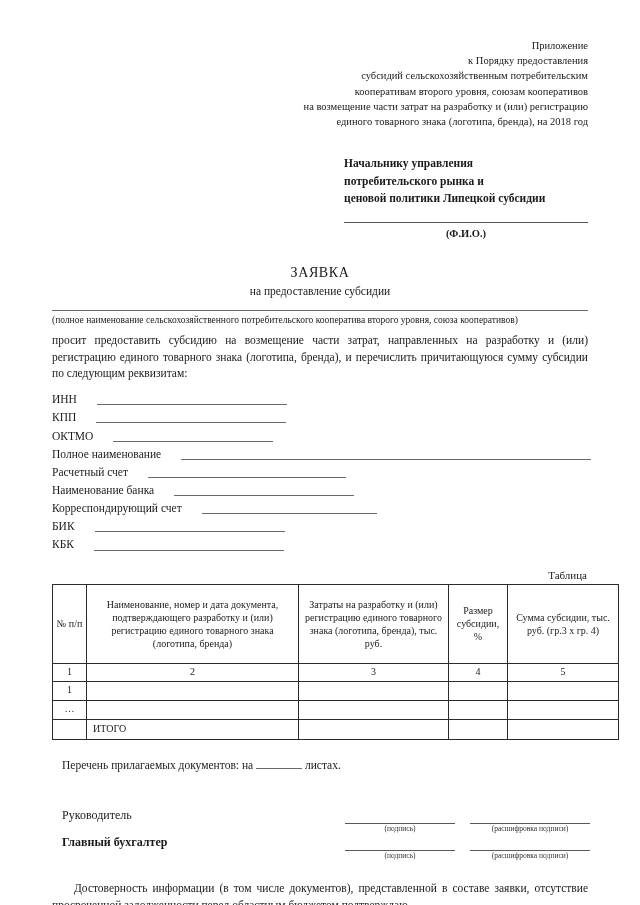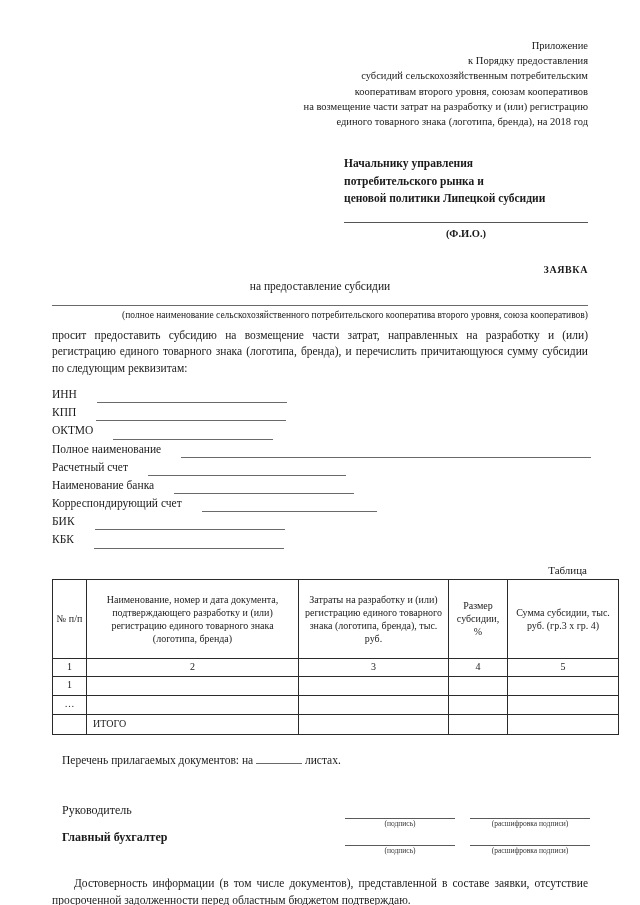--- a/index.html
+++ b/index.html
@@ -57,61 +57,60 @@
     width: 244px;
   }
   .addressee .fio-label {
     text-align: center;
     font-size: 10.5px;
   }
 
   
   .doc-title {
     margin-top: 22px;
-    text-align: right;
-    font-size: 10px;
+    text-align: center;
+    font-size: 14px;
     letter-spacing: 0.6px;
-    font-weight: bold;
   }
   .doc-subtitle {
     text-align: center;
     font-size: 11.5px;
     margin-top: 2px;
   }
 
   
   .org-rule {
     border-bottom: 1px solid #6a6a6a;
     height: 1px;
     margin-top: 11px;
     margin-bottom: 3px;
   }
   .org-caption {
-    text-align: right;
+    text-align: left;
     font-size: 9.5px;
     line-height: 1.35;
   }
 
   
   .para {
     text-align: justify;
     text-align-last: left;
     font-size: 11.5px;
     line-height: 1.42;
     margin-top: 5px;
   }
 
   
   .requisites {
     margin-top: 9px;
     font-size: 11.5px;
   }
   .req-row {
     display: flex;
-    align-items: flex-end;
+    align-items: center;
     line-height: 1.58;
     white-space: nowrap;
     gap: 15px;
   }
   .req-label { flex: 0 0 auto; }
   .req-line {
     border-bottom: 1px solid #6a6a6a;
     height: 11px;
     margin-left: 5px;
     flex: 0 0 auto;

